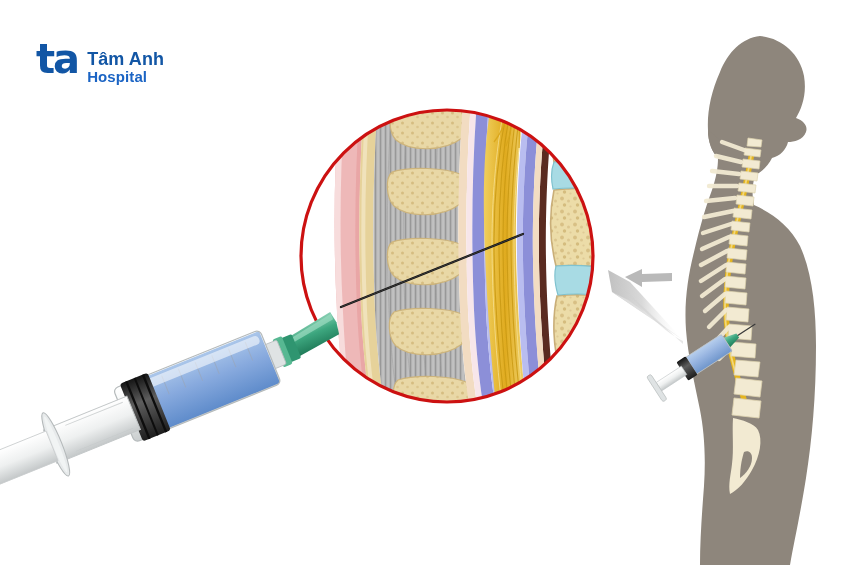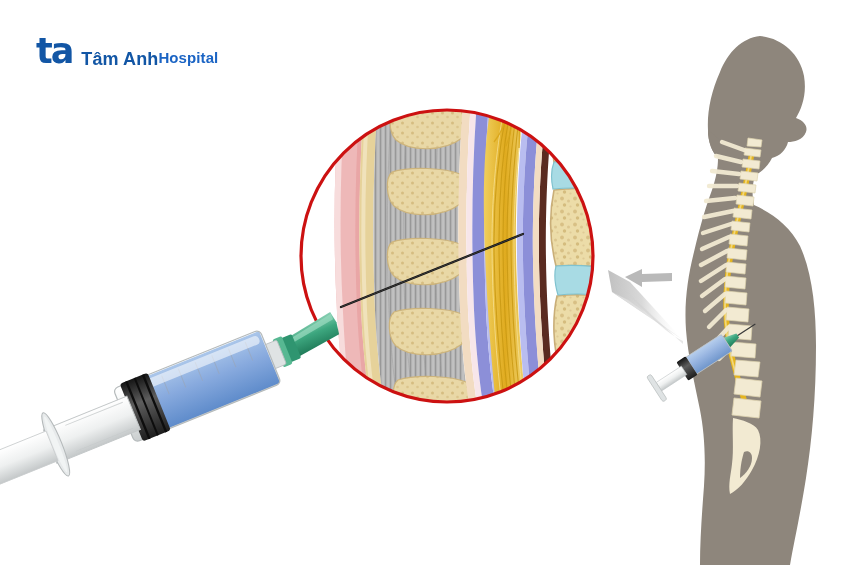--- a/index.html
+++ b/index.html
@@ -11,25 +11,25 @@
     overflow:hidden;
   }
   #stage{ position:absolute; inset:0; width:847px; height:565px; }
 
   
   #logo{
     position:absolute; left:36px; top:34px;
     display:flex; align-items:center; gap:9px;
   }
   #logo-mark{
-    font-size:35px; line-height:.92; font-weight:700;
+    font-size:40px; line-height:.92; font-weight:700;
     color:#1256a5; letter-spacing:-2px;
     font-family:"DejaVu Sans", sans-serif;
   }
-  #logo-words{ display:flex; flex-direction:row; line-height:1.04;margin-top:16px; }
+  #logo-words{ display:flex; flex-direction:column; line-height:1.04;margin-top:16px; }
   .logo-l1{ font-size:18px; font-weight:700; color:#1256a5; letter-spacing:.1px; }
   .logo-l2{ font-size:15px; font-weight:700; color:#1b64c4; letter-spacing:.1px; }
 
   
   svg.art{ position:absolute; left:0; top:0; width:847px; height:565px; overflow:visible; }
 </style>
 </head>
 <body>
 
 <div id="stage">

